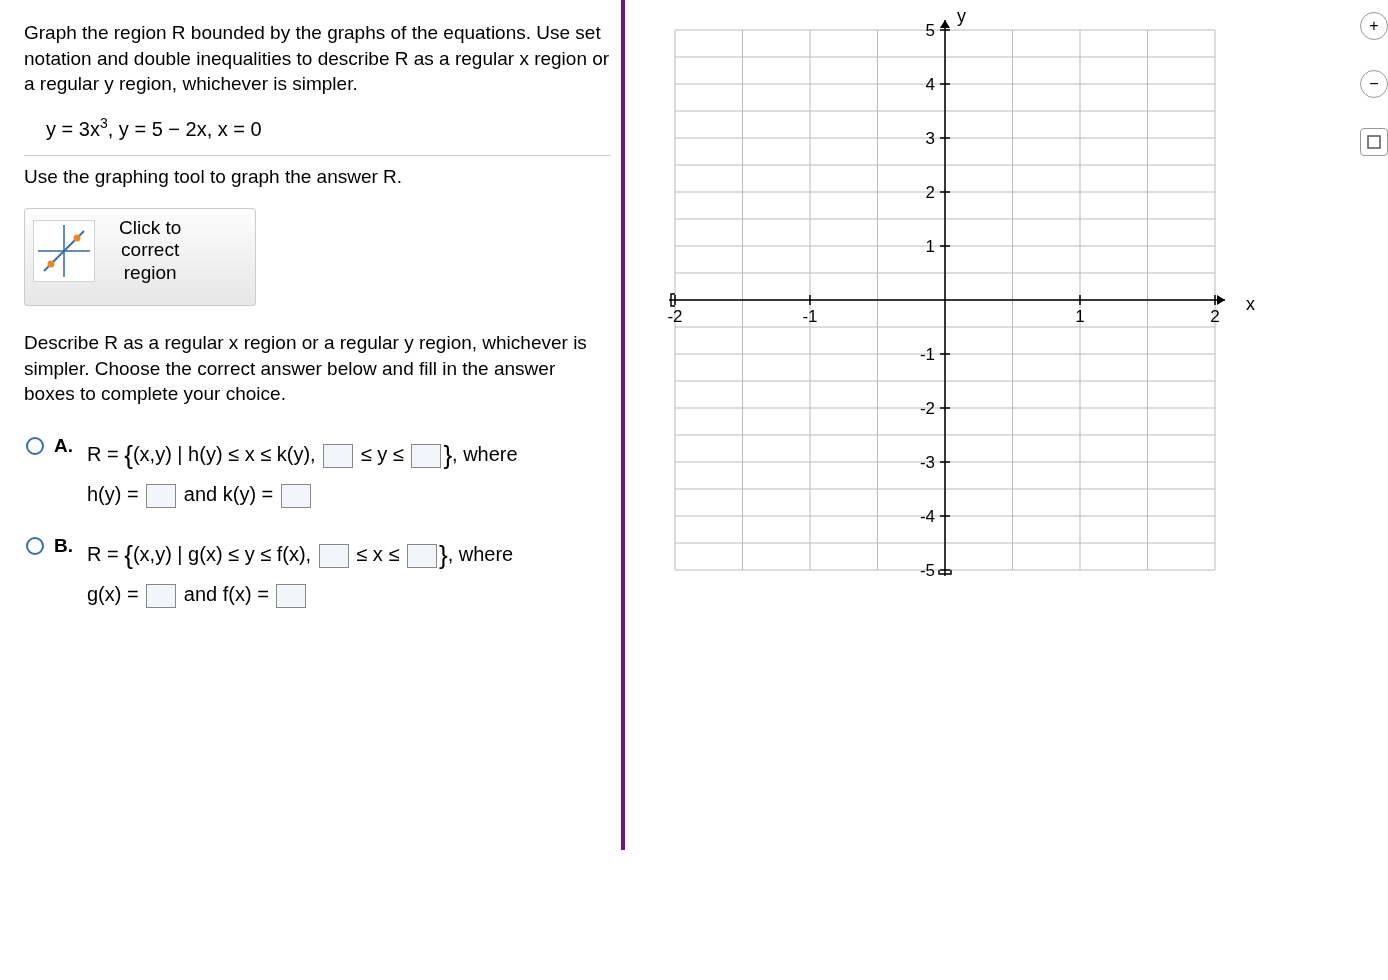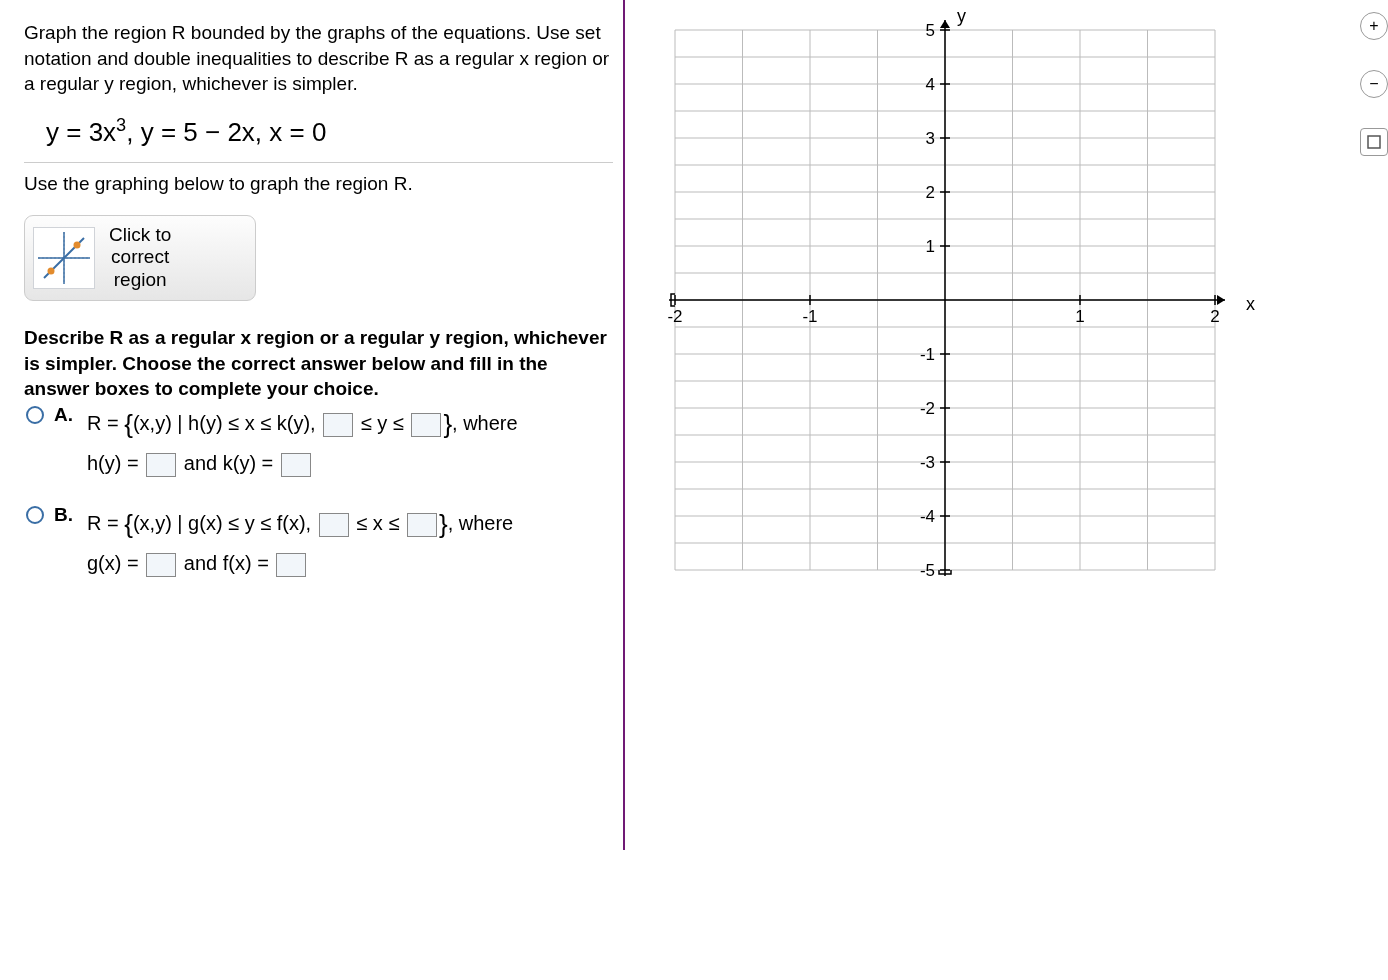--- a/index.html
+++ b/index.html
@@ -12,73 +12,73 @@
   height: 980px;
   position: relative;
 }
 .container {
   display: flex;
   align-items: flex-start;
 }
 .left-pane {
   width: 625px;
   padding: 20px 10px 20px 24px;
-  border-right: 2px solid #701a75;
+  border-right: 4px solid #701a75;
   min-height: 850px;
 }
 .right-pane {
   flex: 1;
   position: relative;
   padding-top: 10px;
 }
 .problem-text {
   line-height: 1.35;
   margin-bottom: 18px;
 }
 .equations {
   margin-left: 22px;
   margin-bottom: 14px;
-  font-size: 26px;
+  font-size: 20px;
 }
 .hr {
   border: none;
   border-top: 1px solid #ccc;
   margin-bottom: 10px;
 }
 .instruction {
   margin-bottom: 20px;
 }
 .graph-button {
   display: flex;
   align-items: center;
-  gap: 14px;
+  gap: 24px;
   border: 1px solid #ccc;
-  border-radius: 9px;
+  border-radius: 3px;
   background: linear-gradient(#fdfdfd, #e6e6e6);
-  padding: 8px 24px 8px 8px;
+  padding: 8px 24px 20px 8px;
   margin-bottom: 24px;
   width: 232px;
   cursor: pointer;
 }
 .graph-thumb {
   width: 62px;
   height: 62px;
   background: #fff;
   border: 1px solid #d0d3d8;
   position: relative;
 }
 .graph-thumb svg { display: block; }
 .graph-button-text {
   font-size: 19px;
   text-align: center;
   line-height: 1.2;
 }
 .describe-text {
   line-height: 1.35;
-  font-weight: bold;
+  margin-bottom: 26px;
 }
 .choice {
   display: flex;
   align-items: flex-start;
   gap: 10px;
   margin-bottom: 22px;
   margin-left: 2px;
 }
 .radio {
   width: 18px;
@@ -167,21 +167,21 @@
 <div class="container">
   <div class="left-pane">
     <p class="problem-text">Graph the region R bounded by the graphs of the equations. Use set notation and double inequalities to describe R as a regular x region or a regular y region, whichever is simpler.</p>
 
     <div class="equations">
       y = 3x<sup>3</sup>, y = 5 − 2x, x = 0
     </div>
 
     <hr class="hr">
 
-    <p class="instruction">Use the graphing below to graph the region R.</p>
+    <p class="instruction">Use the graphing tool to graph the answer R.</p>
 
     <div class="graph-button">
       <div class="graph-thumb">
         <svg width="60" height="60" viewBox="0 0 60 60">
           <line x1="4" y1="30" x2="56" y2="30" stroke="#9aa6b8" stroke-width="1" stroke-dasharray="2,2"></line>
           <line x1="30" y1="4" x2="30" y2="56" stroke="#9aa6b8" stroke-width="1" stroke-dasharray="2,2"></line>
           <line x1="30" y1="4" x2="30" y2="56" stroke="#3a6ea5" stroke-width="1.5"></line>
           <line x1="4" y1="30" x2="56" y2="30" stroke="#3a6ea5" stroke-width="1.5"></line>
           <line x1="10" y1="50" x2="50" y2="10" stroke="#3a6ea5" stroke-width="2"></line>
           <circle cx="17" cy="43" r="3.5" fill="#e28b2d"></circle>

